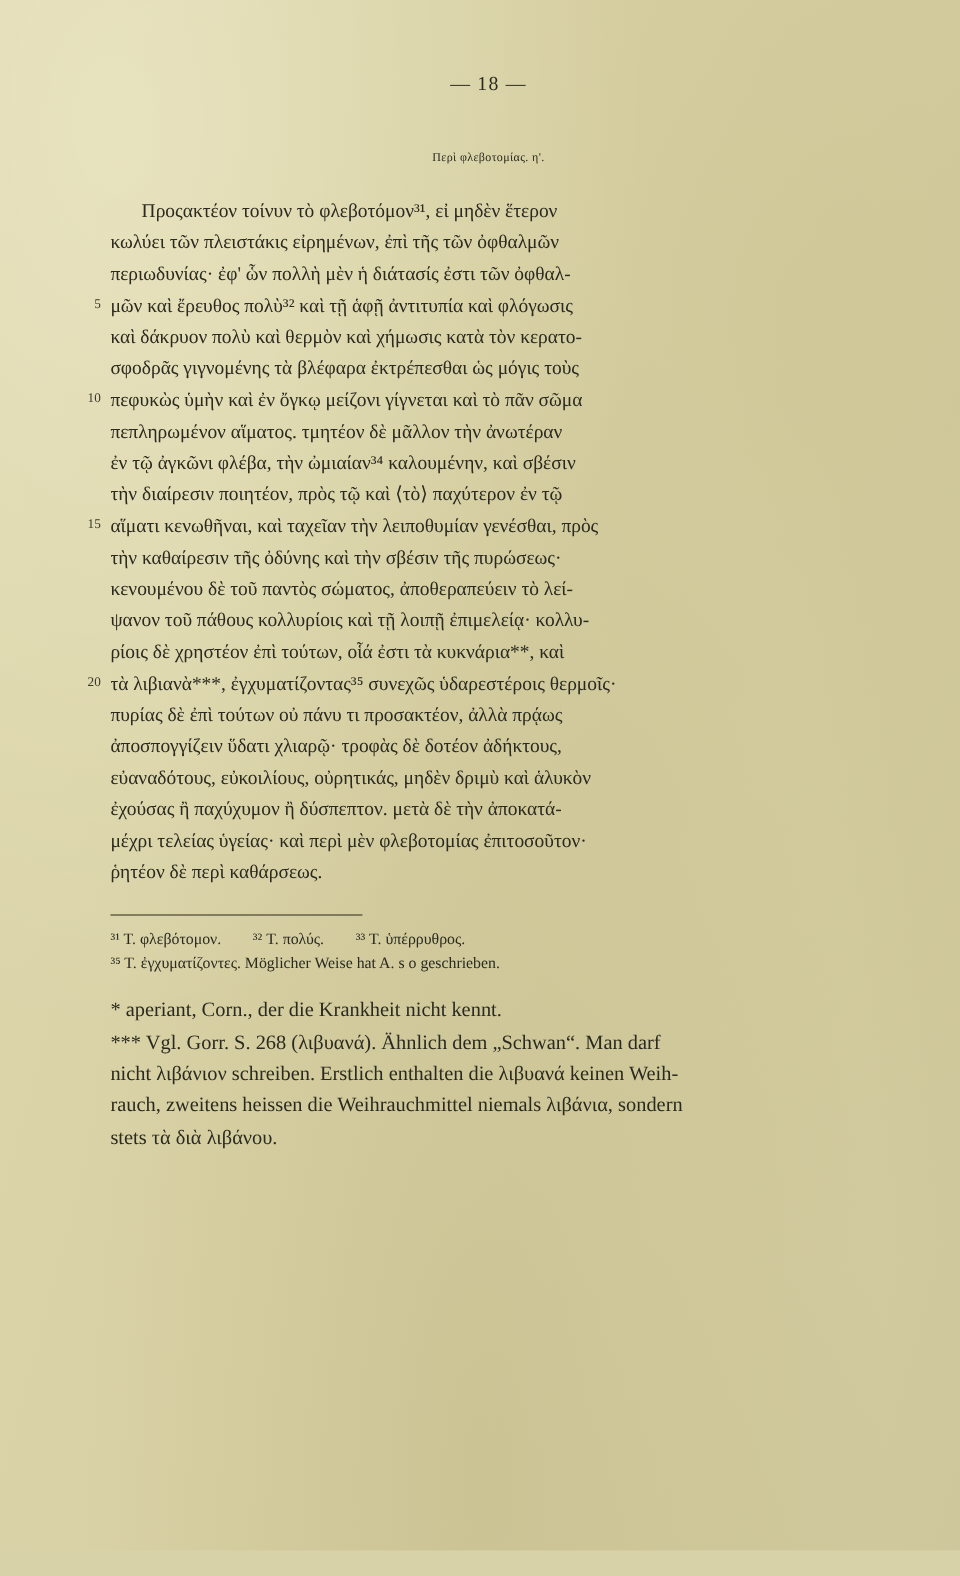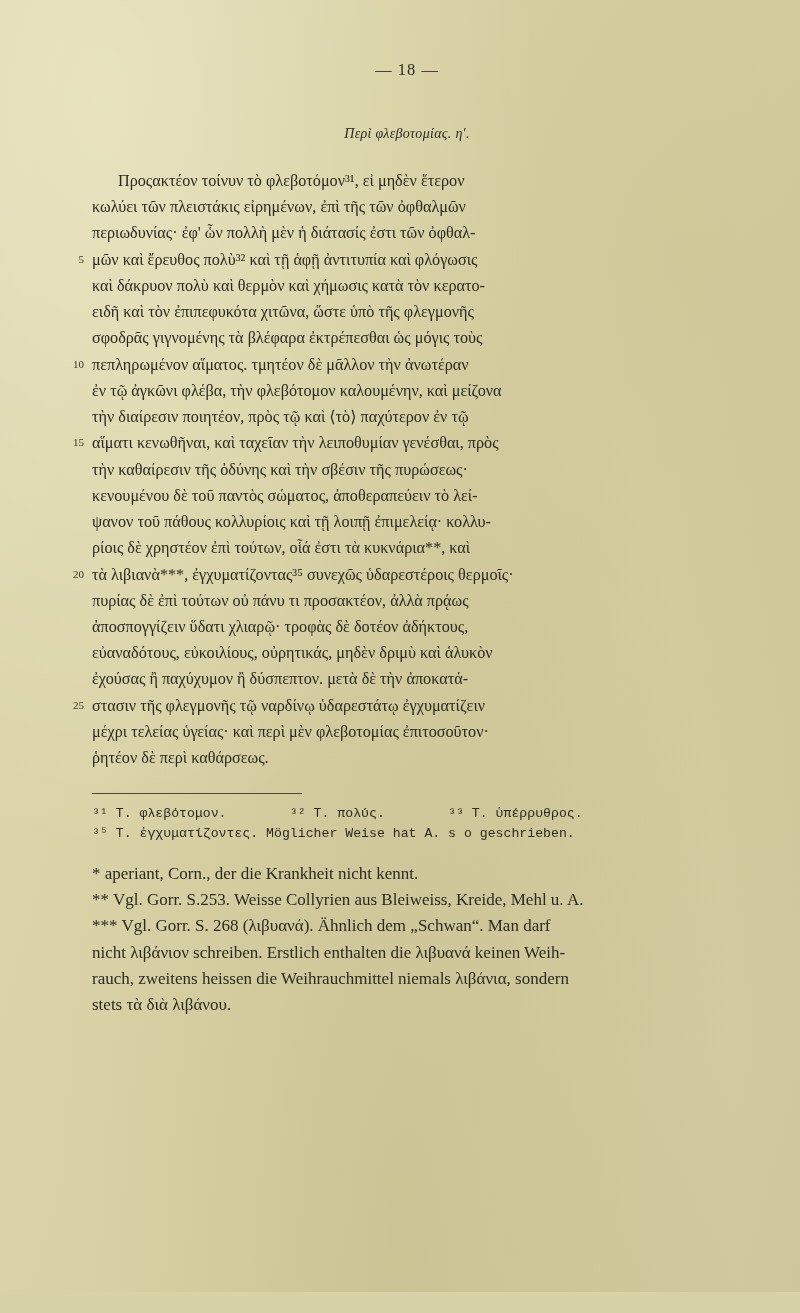--- a/index.html
+++ b/index.html
@@ -38,22 +38,21 @@
     z-index: 2;
   }
   .page-number {
     text-align: center;
     font-size: 16.5px;
     letter-spacing: 1px;
     margin-bottom: 46px;
   }
   .section-title {
     text-align: center;
-    font-size: 14px;
-    font-style: italic;
+    font-size: 10px;
     margin-bottom: 26px;
     letter-spacing: 0.3px;
   }
   .body-text {
     font-size: 16.2px;
     line-height: 1.62;
     text-align: justify;
     text-justify: inter-word;
   }
   .body-text .ln {
@@ -78,21 +77,20 @@
     background: #4a4733;
     margin: 22px 0 10px 0;
   }
   .footnotes {
     font-size: 13.2px;
     line-height: 1.52;
   }
   .fn-line {
     display: block;
     white-space: pre-wrap;
-    font-family: Liberation Mono, monospace;
   }
   .apparatus {
     margin-top: 16px;
     font-size: 17px;
     line-height: 1.55;
   }
   .ap-line {
     display: block;
     white-space: pre-wrap;
   }
@@ -106,53 +104,50 @@
     <div class="page-number">— 18 —</div>
 
     <div class="section-title">Περὶ φλεβοτομίας. η'.</div>
 
     <div class="body-text">
       <span class="ln first-indent"><span class="linenum"></span><span>Προςακτέον τοίνυν τὸ φλεβοτόμον³¹, εἰ μηδὲν ἕτερον</span></span>
       <span class="ln"><span class="linenum"></span><span>κωλύει τῶν πλειστάκις εἰρημένων, ἐπὶ τῆς τῶν ὀφθαλμῶν</span></span>
       <span class="ln"><span class="linenum"></span><span>περιωδυνίας· ἐφ' ὧν πολλὴ μὲν ἡ διάτασίς ἐστι τῶν ὀφθαλ-</span></span>
       <span class="ln"><span class="linenum">5</span><span>μῶν καὶ ἔρευθος πολὺ³² καὶ τῇ ἁφῇ ἀντιτυπία καὶ φλόγωσις</span></span>
       <span class="ln"><span class="linenum"></span><span>καὶ δάκρυον πολὺ καὶ θερμὸν καὶ χήμωσις κατὰ τὸν κερατο-</span></span>
-      <span class="ln"><span class="linenum"></span><span>ειδῆ καὶ τὸν ἐπιπεφυκότα χιτῶνα, ὥστε ὑπὸ τῆς φλεγμονῆς</span></span>
       <span class="ln"><span class="linenum"></span><span>σφοδρᾶς γιγνομένης τὰ βλέφαρα ἐκτρέπεσθαι ὡς μόγις τοὺς</span></span>
-      <span class="ln"><span class="linenum">10</span></span>
+      <span class="ln"><span class="linenum">10</span><span>πεφυκὼς ὑμὴν καὶ ἐν ὄγκῳ μείζονι γίγνεται καὶ τὸ πᾶν σῶμα</span></span>
       <span class="ln"><span class="linenum"></span><span>πεπληρωμένον αἵματος. τμητέον δὲ μᾶλλον τὴν ἀνωτέραν</span></span>
-      <span class="ln"><span class="linenum"></span><span>ἐν τῷ ἀγκῶνι φλέβα, τὴν φλεβότομον καλουμένην, καὶ μείζονα</span></span>
+      <span class="ln"><span class="linenum"></span><span>ἐν τῷ ἀγκῶνι φλέβα, τὴν ὠμιαίαν³⁴ καλουμένην, καὶ σβέσιν</span></span>
       <span class="ln"><span class="linenum"></span><span>τὴν διαίρεσιν ποιητέον, πρὸς τῷ καὶ ⟨τὸ⟩ παχύτερον ἐν τῷ</span></span>
       <span class="ln"><span class="linenum">15</span><span>αἵματι κενωθῆναι, καὶ ταχεῖαν τὴν λειποθυμίαν γενέσθαι, πρὸς</span></span>
       <span class="ln"><span class="linenum"></span><span>τὴν καθαίρεσιν τῆς ὀδύνης καὶ τὴν σβέσιν τῆς πυρώσεως·</span></span>
       <span class="ln"><span class="linenum"></span><span>κενουμένου δὲ τοῦ παντὸς σώματος, ἀποθεραπεύειν τὸ λεί-</span></span>
       <span class="ln"><span class="linenum"></span><span>ψανον τοῦ πάθους κολλυρίοις καὶ τῇ λοιπῇ ἐπιμελείᾳ· κολλυ-</span></span>
       <span class="ln"><span class="linenum"></span><span>ρίοις δὲ χρηστέον ἐπὶ τούτων, οἷά ἐστι τὰ κυκνάρια**, καὶ</span></span>
       <span class="ln"><span class="linenum">20</span><span>τὰ λιβιανὰ***, ἐγχυματίζοντας³⁵ συνεχῶς ὑδαρεστέροις θερμοῖς·</span></span>
       <span class="ln"><span class="linenum"></span><span>πυρίας δὲ ἐπὶ τούτων οὐ πάνυ τι προσακτέον, ἀλλὰ πρᾴως</span></span>
       <span class="ln"><span class="linenum"></span><span>ἀποσπογγίζειν ὕδατι χλιαρῷ· τροφὰς δὲ δοτέον ἀδήκτους,</span></span>
       <span class="ln"><span class="linenum"></span><span>εὐαναδότους, εὐκοιλίους, οὐρητικάς, μηδὲν δριμὺ καὶ ἁλυκὸν</span></span>
       <span class="ln"><span class="linenum"></span><span>ἐχούσας ἢ παχύχυμον ἢ δύσπεπτον. μετὰ δὲ τὴν ἀποκατά-</span></span>
-      <span class="ln"><span class="linenum">25</span><span>στασιν τῆς φλεγμονῆς τῷ ναρδίνῳ ὑδαρεστάτῳ ἐγχυματίζειν</span></span>
       <span class="ln"><span class="linenum"></span><span>μέχρι τελείας ὑγείας· καὶ περὶ μὲν φλεβοτομίας ἐπιτοσοῦτον·</span></span>
       <span class="ln"><span class="linenum"></span><span>ῥητέον δὲ περὶ καθάρσεως.</span></span>
       <span class="ln"><span class="linenum"></span><span></span></span>
       <span class="ln"><span class="linenum"></span><span></span></span>
     </div>
 
     <div class="rule"></div>
 
     <div class="footnotes">
       <span class="fn-line">³¹ T. φλεβότομον.        ³² T. πολύς.        ³³ T. ὑπέρρυθρος.</span>
       <span class="fn-line">³⁵ T. ἐγχυματίζοντες. Möglicher Weise hat A. s o geschrieben.</span>
     </div>
 
     <div class="apparatus">
       <span class="ap-line">* aperiant, Corn., der die Krankheit nicht kennt.</span>
-      <span class="ap-line">** Vgl. Gorr. S.253. Weisse Collyrien aus Bleiweiss, Kreide, Mehl u. A.</span>
       <span class="ap-line">*** Vgl. Gorr. S. 268 (λιβυανά). Ähnlich dem „Schwan“. Man darf</span>
       <span class="ap-line">nicht λιβάνιον schreiben. Erstlich enthalten die λιβυανά keinen Weih-</span>
       <span class="ap-line">rauch, zweitens heissen die Weihrauchmittel niemals λιβάνια, sondern</span>
       <span class="ap-line">stets τὰ διὰ λιβάνου.</span>
     </div>
 
   </div>
 </div>
 
 </body></html>

